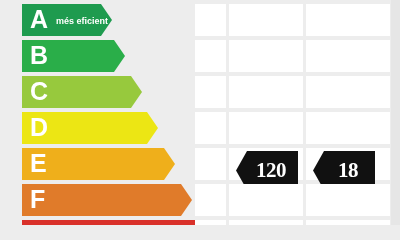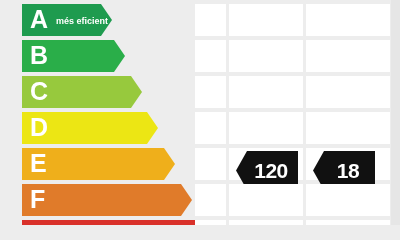--- a/index.html
+++ b/index.html
@@ -70,21 +70,21 @@
   .cell.c3{left:306px;width:84px;}
 
   
   .badge{
     position:absolute;
     top:3px;
     height:39px;
     background:#111111;
     -webkit-clip-path:polygon(11px 0, 100% 0, 100% 100%, 11px 100%, 0 50%);
     clip-path:polygon(11px 0, 100% 0, 100% 100%, 11px 100%, 0 50%);
-    display:flex;align-items:center;justify-content:center;
+    display:flex;align-items:center;justify-content:center;font-family:Liberation Serif, serif;
   }
   .badge span{
     color:#ffffff;
     font-size:21px;
     font-weight:bold;
     line-height:1;
     padding-left:8px;
     letter-spacing:-0.5px;
   }
   .badge.b1{left:236px;width:62px;}

